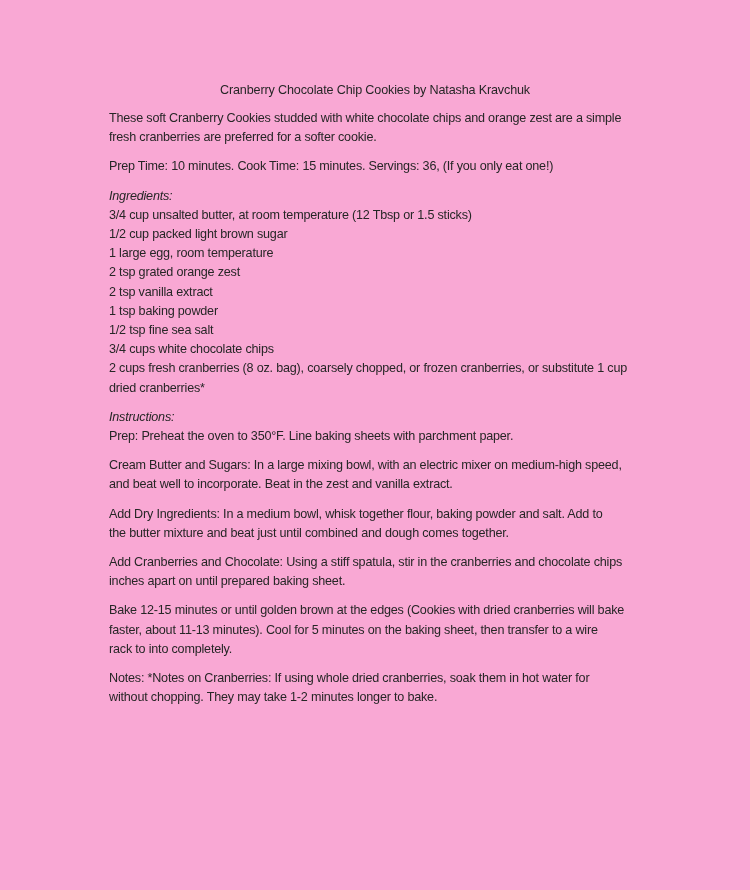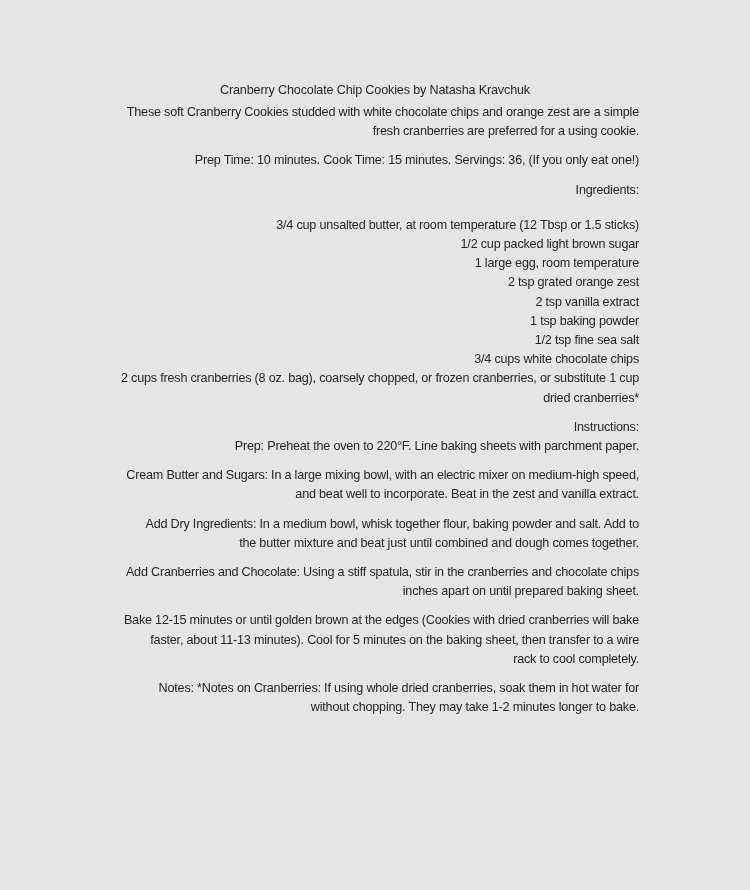--- a/index.html
+++ b/index.html
@@ -12,57 +12,56 @@
       height: 890px;
       position: relative;
       overflow: hidden;
       font-family: "Liberation Sans", sans-serif;
       color: #262626;
     }
     .page {
       position: absolute;
       left: 0; top: 0;
       width: 750px; height: 890px;
-      background: #e5e5e5;
+      background: #f9a8d4;
     }
     .title {
       position: absolute;
       top: 83px;
       left: 0;
       width: 750px;
       text-align: center;
       font-size: 12.6px;
       letter-spacing: -0.15px;
     }
     .content {
       position: absolute;
       left: 109px;
-      top: 103px;
+      top: 109px;
       width: 530px;
       font-size: 12.6px;
       line-height: 19.2px;
       letter-spacing: -0.2px;
-      text-align: right;
     }
     .para { margin: 0 0 10px 0; }
     .line { white-space: nowrap; display: block; }
-    .section-head { display: block; }
-    .ing-list { margin: 16px 0 10px 0; padding: 0; list-style: none; }
+    .section-head { display: block; font-style: italic; }
+    .ing-list { margin: 0 0 10px 0; padding: 0; list-style: none; }
     .ing-list li { white-space: nowrap; }
   </style>
 </head>
 <body>
 
 <div class="page">
   <div class="title">Cranberry Chocolate Chip Cookies by Natasha Kravchuk</div>
 
   <div class="content">
     <p class="para">
       <span class="line">These soft Cranberry Cookies studded with white chocolate chips and orange zest are a simple</span>
-      <span class="line">fresh cranberries are preferred for a using cookie.</span>
+      <span class="line">fresh cranberries are preferred for a softer cookie.</span>
     </p>
 
     <p class="para">
       <span class="line">Prep Time: 10 minutes.  Cook Time: 15 minutes.  Servings:  36, (If you only eat one!)</span>
     </p>
 
     <div>
       <span class="section-head">Ingredients:</span>
       <ul class="ing-list">
         <li>3/4 cup unsalted butter, at room temperature (12 Tbsp or 1.5 sticks)</li>
@@ -73,42 +72,42 @@
         <li>1 tsp baking powder</li>
         <li>1/2 tsp fine sea salt</li>
         <li>3/4 cups white chocolate chips</li>
         <li>2 cups fresh cranberries (8 oz. bag), coarsely chopped, or frozen cranberries, or substitute 1 cup</li>
         <li>dried cranberries*</li>
       </ul>
     </div>
 
     <div class="para">
       <span class="section-head">Instructions:</span>
-      <span class="line">Prep: Preheat the oven to 220°F. Line baking sheets with parchment paper.</span>
+      <span class="line">Prep: Preheat the oven to 350°F. Line baking sheets with parchment paper.</span>
     </div>
 
     <p class="para">
       <span class="line">Cream Butter and Sugars: In a large mixing bowl, with an electric mixer on medium-high speed,</span>
       <span class="line">and beat well to incorporate. Beat in the zest and vanilla extract.</span>
     </p>
 
     <p class="para">
       <span class="line">Add Dry Ingredients: In a medium bowl, whisk together flour, baking powder and salt. Add to</span>
       <span class="line">the butter mixture and beat just until combined and dough comes together.</span>
     </p>
 
     <p class="para">
       <span class="line">Add Cranberries and Chocolate: Using a stiff spatula, stir in the cranberries and chocolate chips</span>
       <span class="line">inches apart on until prepared baking sheet.</span>
     </p>
 
     <p class="para">
       <span class="line">Bake 12-15 minutes or until golden brown at the edges (Cookies with dried cranberries will bake</span>
       <span class="line">faster, about 11-13 minutes). Cool for 5 minutes on the baking sheet, then transfer to a wire</span>
-      <span class="line">rack to cool completely.</span>
+      <span class="line">rack to into completely.</span>
     </p>
 
     <p class="para">
       <span class="line">Notes:  *Notes on Cranberries: If using whole dried cranberries, soak them in hot water for</span>
       <span class="line">without chopping. They may take 1-2 minutes longer to bake.</span>
     </p>
   </div>
 </div>
 
 </body></html>

